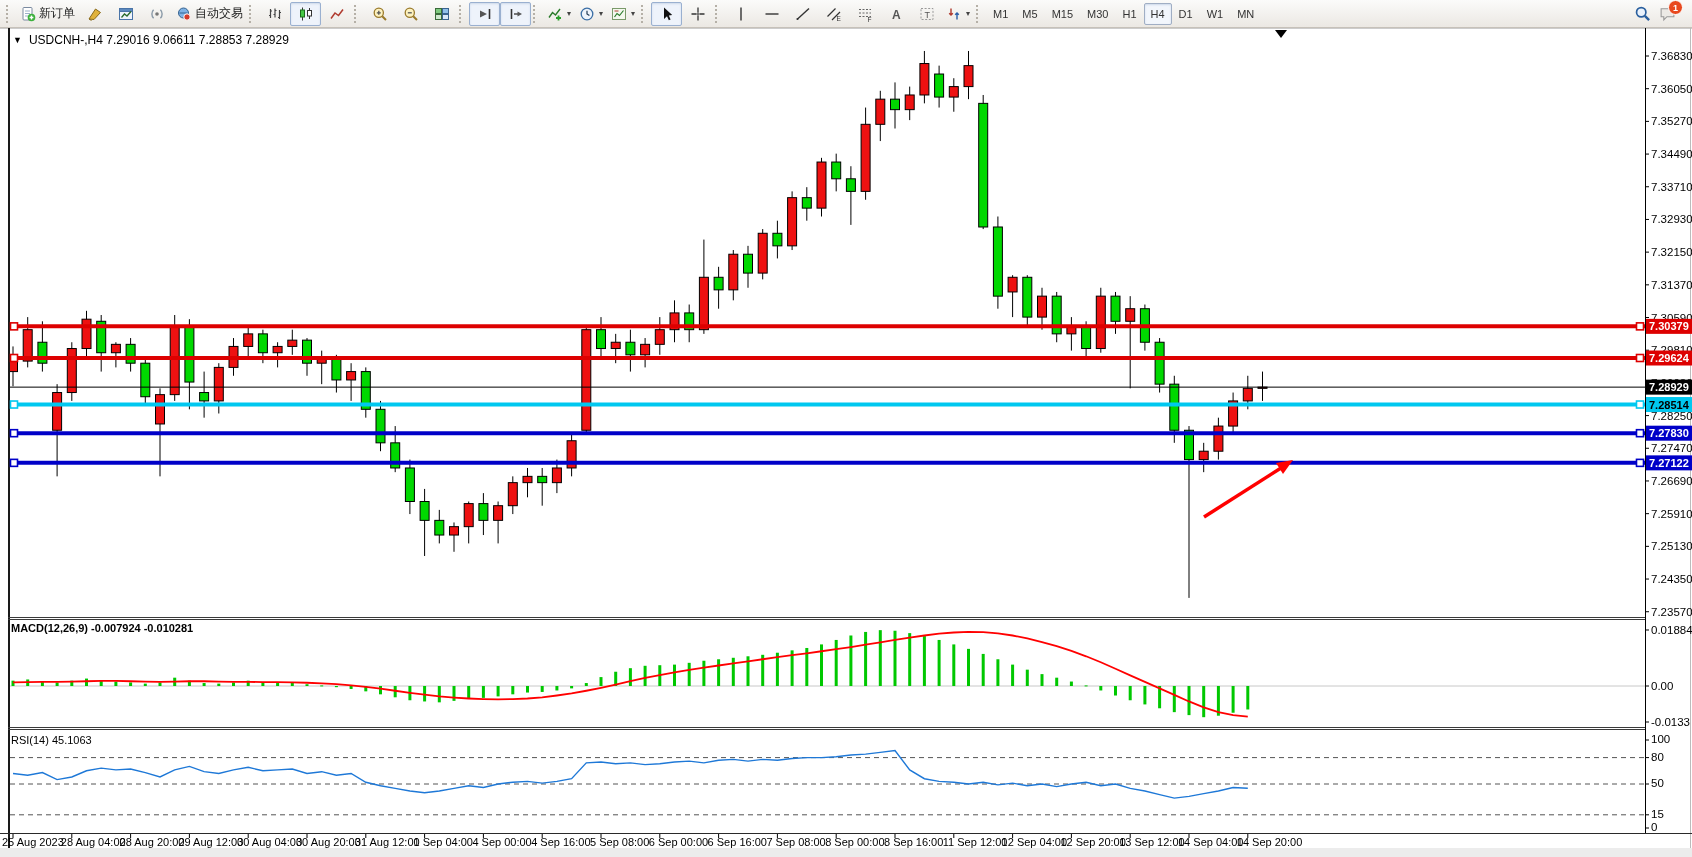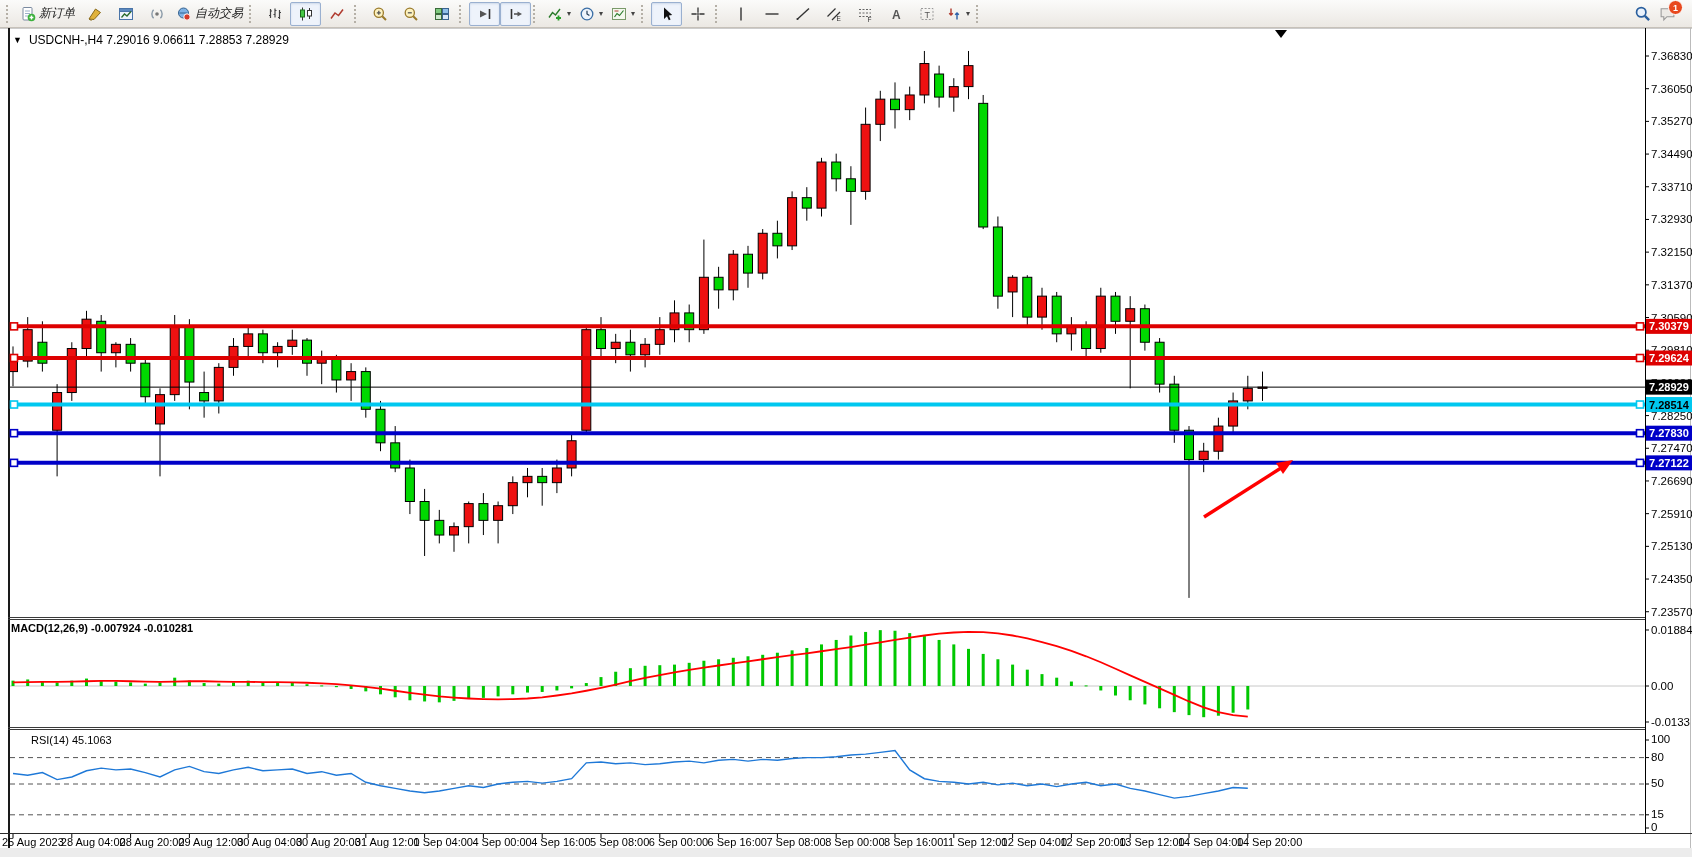--- a/index.html
+++ b/index.html
@@ -8,38 +8,38 @@
   .toolbar{position:absolute;top:0;left:0;right:0;height:27px;
     background:linear-gradient(#fbfbfa,#ebe8e3);border-bottom:1px solid #c6c1b9;
     display:flex;align-items:center;padding:0 4px;z-index:10;}
   .tb-group{display:flex;align-items:center;height:100%;}
   .grip{width:4px;height:18px;margin:0 4px 0 2px;border-left:2px dotted #b5b0a7;}
   .tb-btn{height:22px;min-width:23px;display:flex;align-items:center;justify-content:center;
     gap:3px;padding:0 3px;border:1px solid transparent;border-radius:2px;
     background:transparent;color:#222;cursor:default;}
   .tb-btn.selected{background:#eef3fb;border-color:#9ab0d0;box-shadow:inset 0 1px 2px #cdd9ea;}
   .tb-btn .ico{width:16px;height:16px;display:block;}
-  .tb-label{font-size:12px;white-space:nowrap;font-style:italic;}
+  .tb-label{font-size:12px;white-space:nowrap;}
   .caret-down{font-size:8px;color:#444;margin-left:1px;}
   .tf-btn{height:20px;padding:0 6px;font-size:11px;color:#333;border:1px solid transparent;
     display:flex;align-items:center;border-radius:2px;}
   .tf-btn.selected{background:#f2f6fc;border-color:#a0aec4;box-shadow:inset 0 1px 2px #ccd8ea;}
   .tb-right{margin-left:auto;display:flex;align-items:center;gap:8px;padding-right:12px;}
   .pos-rel{position:relative;display:inline-flex;}
   .badge{position:absolute;top:-5px;right:-7px;background:#e8491f;color:#fff;border:1px solid #fff;
     border-radius:50%;width:13px;height:13px;font-size:9px;font-weight:bold;
     display:flex;align-items:center;justify-content:center;}
   .chart-window{position:absolute;top:27px;left:0;width:1692px;height:830px;background:#fff;}
   #chart{position:absolute;top:0;left:0;}
   .chart-title{position:absolute;top:6px;left:13px;z-index:5;display:flex;align-items:center;
     gap:7px;font-size:12px;color:#000;}
   .caret{font-size:9px;color:#000;}
   .pane-label{position:absolute;left:11px;z-index:5;font-size:11px;color:#000;}
   .macd-label{top:595px;font-weight:bold;}
-  .rsi-label{top:707px;margin-left:20px;}
+  .rsi-label{top:707px;}
 </style>
 </head>
 <body>
 
 <div class="toolbar">
     <div class="grip"></div>
     <div class="tb-group">
       <div class="tb-btn" title="new-order">
         <svg class="ico" viewBox="0 0 16 16">
           <rect x="3" y="1.5" width="9" height="12.5" rx="1" fill="#fff" stroke="#7a8aa0"></rect>
@@ -221,20 +221,31 @@
       </div>
       <div class="tb-btn" title="arrows">
         <svg class="ico" viewBox="0 0 16 16">
           <path d="M5 2.5 L5 9M3.2 7.2 L5 9 L6.8 7.2" stroke="#b03a2e" fill="none" stroke-width="1.4"></path>
           <path d="M11 13.5 L11 7M9.2 8.8 L11 7 L12.8 8.8" stroke="#2a5fa8" fill="none" stroke-width="1.4"></path>
         </svg>
         <span class="caret-down">▾</span>
       </div>
     </div>
     <div class="grip"></div>
+    <div class="tb-group">
+      <div class="tf-btn">M1</div>
+      <div class="tf-btn">M5</div>
+      <div class="tf-btn">M15</div>
+      <div class="tf-btn">M30</div>
+      <div class="tf-btn">H1</div>
+      <div class="tf-btn selected">H4</div>
+      <div class="tf-btn">D1</div>
+      <div class="tf-btn">W1</div>
+      <div class="tf-btn">MN</div>
+    </div>
     <div class="tb-right">
       <span class="pos-rel">
         <svg class="ico" width="17" height="17" viewBox="0 0 16 16">
           <circle cx="6.8" cy="6.8" r="4.4" fill="#eaf2fc" stroke="#2a5f9e" stroke-width="1.6"></circle>
           <path d="M10.2 10.2 L14.2 14.2" stroke="#2a5f9e" stroke-width="2.2"></path>
         </svg>
       </span>
       <span class="pos-rel">
         <svg class="ico" width="17" height="17" viewBox="0 0 16 16">
           <path d="M2 3.5h12v7.5H7.5L4.5 14v-3H2z" fill="#eceae6" stroke="#999"></path>

